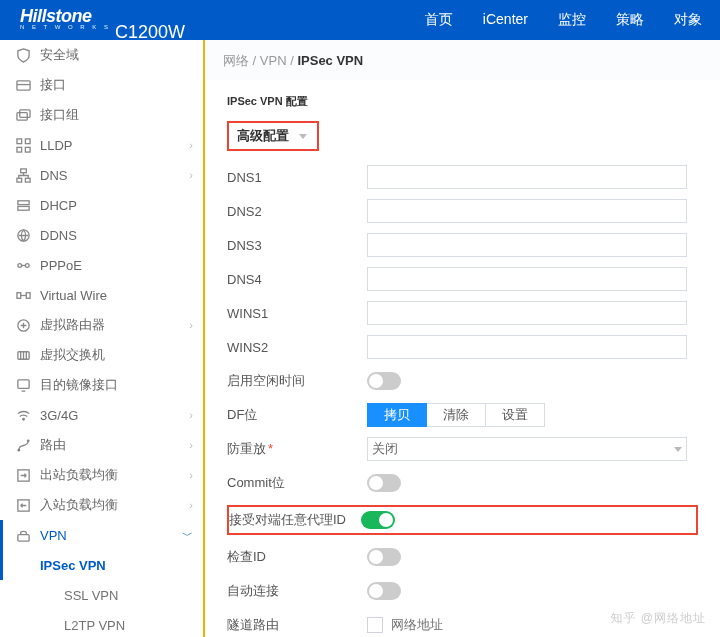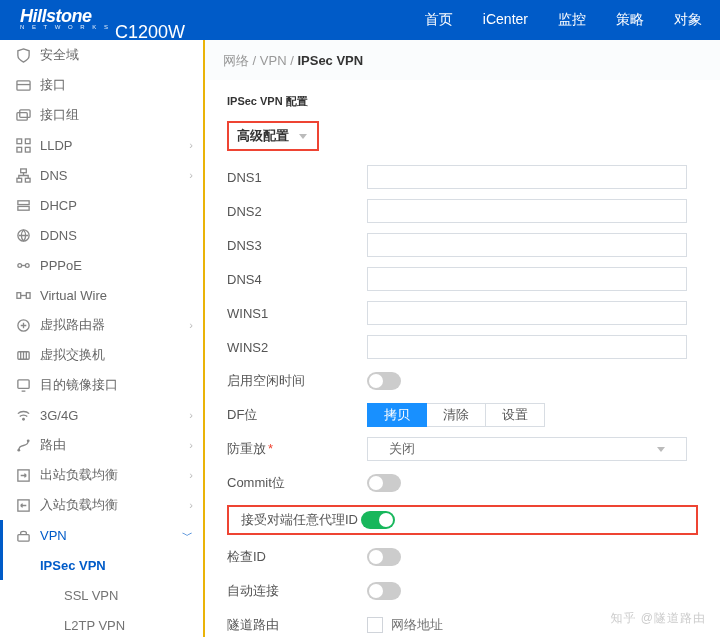--- a/index.html
+++ b/index.html
@@ -43,30 +43,30 @@
     .adv-box .tri{ display:inline-block; width:0; height:0; border-left:4px solid transparent; border-right:4px solid transparent; border-top:5px solid #bbb; vertical-align: middle; margin-left:6px; }
 
     .form        { margin-top: 14px; }
     .frow        { display: flex; align-items: center; min-height: 24px; margin-bottom: 10px; }
     .flab        { width: 140px; color: #555; }
     .frow input[type=text] { flex: 1; height: 24px; border: 1px solid #d8dde3; background: #fff; padding: 0 6px; font-size: 13px; max-width: 320px; }
     .segbtns     { display: flex; }
     .segbtn      { height: 24px; padding: 0 16px; border: 1px solid #d8dde3; background: #fff; display: flex; align-items: center; cursor: pointer; font-size: 13px; }
     .segbtn + .segbtn { border-left: none; }
     .segbtn.on   { background: #1890ff; border-color: #1890ff; color: #fff; }
-    .select      { flex:1; max-width: 320px; height: 24px; border: 1px solid #d8dde3; display:flex; align-items:center; justify-content:space-between; padding:0 21px; color:#666; }
+    .select      { flex:1; max-width: 320px; height: 24px; border: 1px solid #d8dde3; display:flex; align-items:center; justify-content:space-between; padding:0 4px; color:#666; }
     .select .tri { width:0; height:0; border-left:4px solid transparent; border-right:4px solid transparent; border-top:5px solid #bbb; }
 
     .switch      { width: 34px; height: 18px; border-radius: 9px; background: #ccc; position: relative; cursor: pointer; }
     .switch .knob{ width: 14px; height: 14px; border-radius: 50%; background: #fff; position: absolute; top: 2px; left: 2px; transition: left .15s; }
     .switch.on   { background: #18b75c; }
     .switch.on .knob { left: 18px; }
 
     .red-around  { border: 2px solid #e43; padding: 4px 8px 4px 0; display:flex; align-items:center; width:100%; }
-    .red-around .flab { width: 132px; padding-left: 12px; }
+    .red-around .flab { width: 132px; padding-left: 0; }
     .red-star    { color: #e43; margin-left: 2px; }
 
     .cbx         { width:16px; height:16px; border:1px solid #d0d4da; display:inline-block; vertical-align:middle; margin-right:8px; }
 
     .watermark   { position:absolute; right:14px; bottom:10px; color:#ccc; font-size:12px; letter-spacing:1px; }
   </style>
 </head>
 <body>
 
 <div class="topbar">
@@ -366,13 +366,13 @@
           <span class="flab">隧道路由</span>
           <span class="cbx"></span>
           <span style="color:#737373;">网络地址</span>
         </div>
 
       </div>
     </div>
   </div>
 </div>
 
-<div class="watermark">知乎 @隧道路由</div>
+<div class="watermark">知乎 @网络地址</div>
 
 </body></html>

